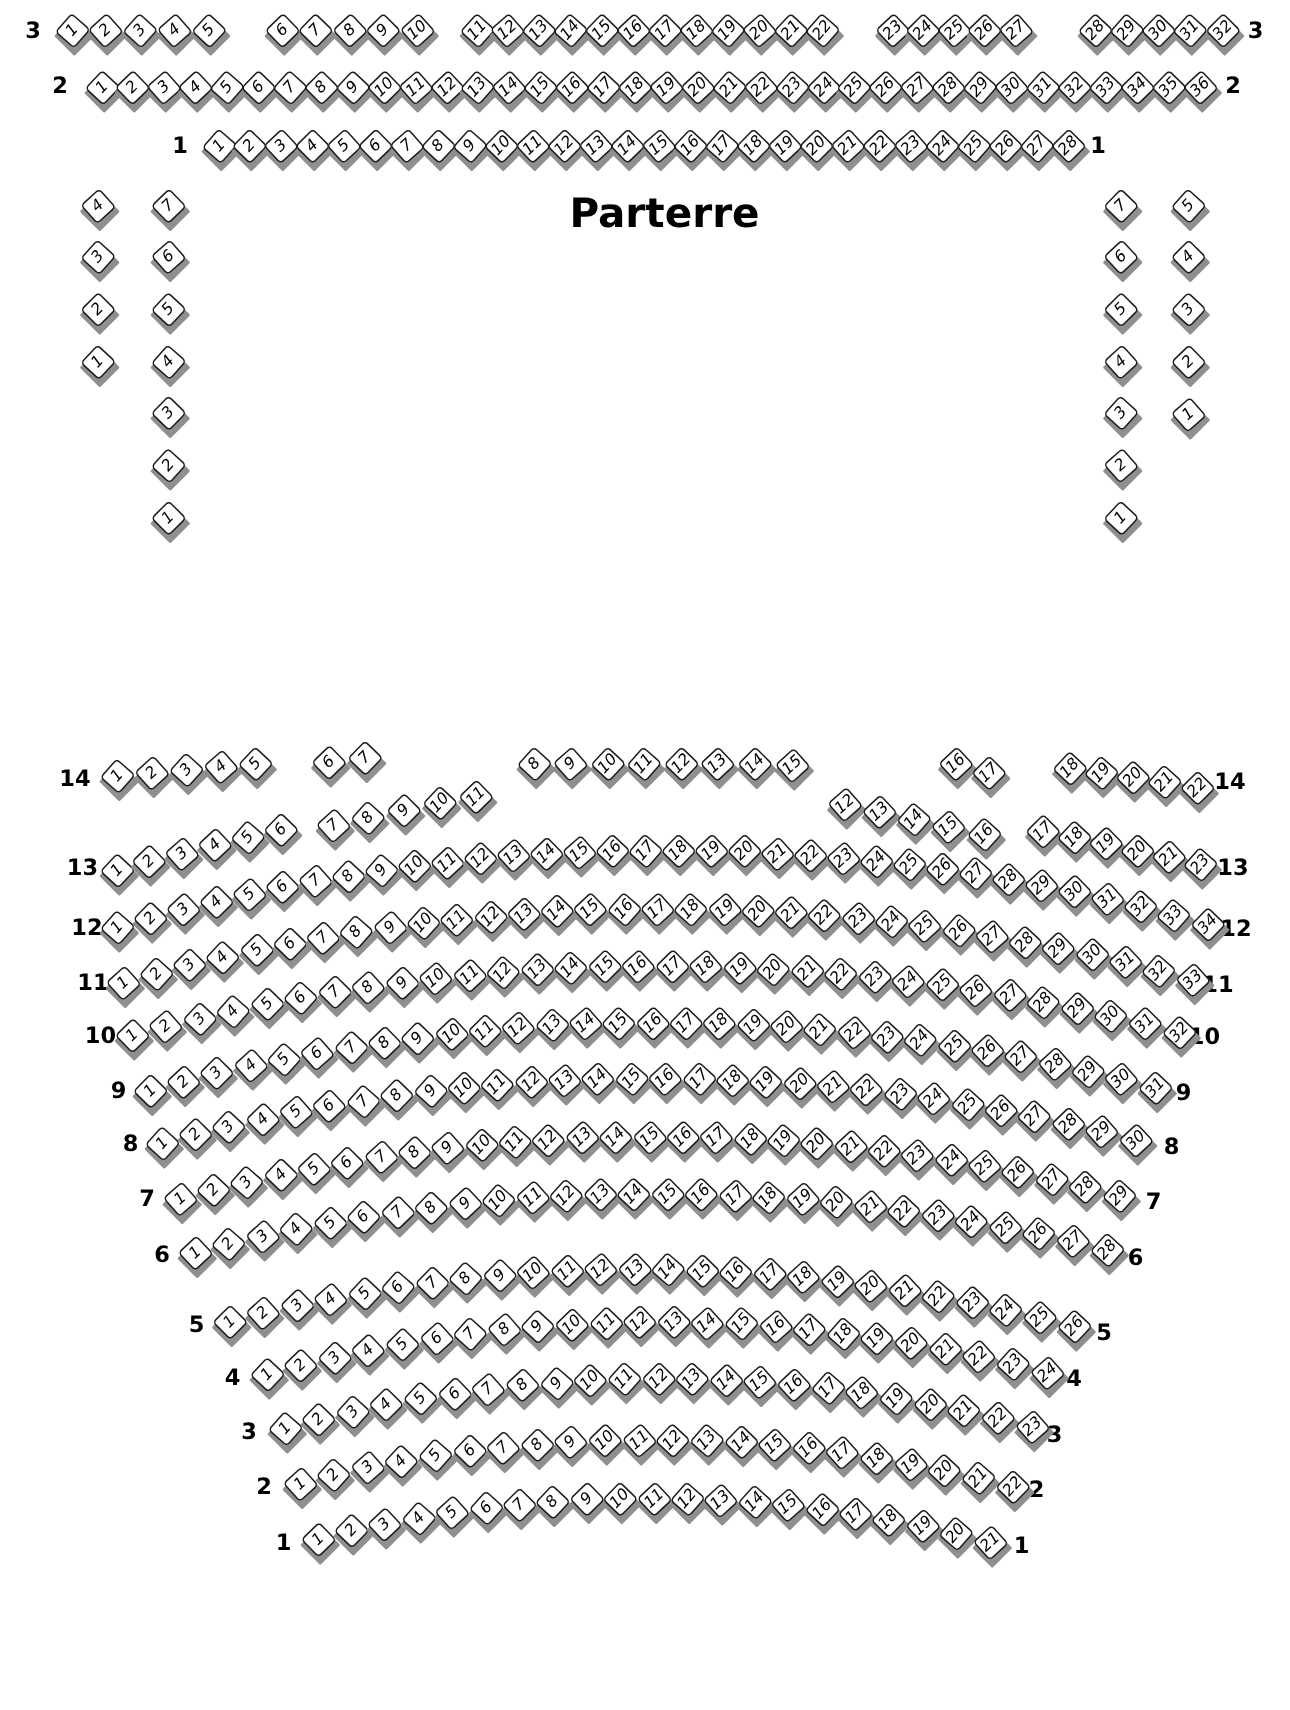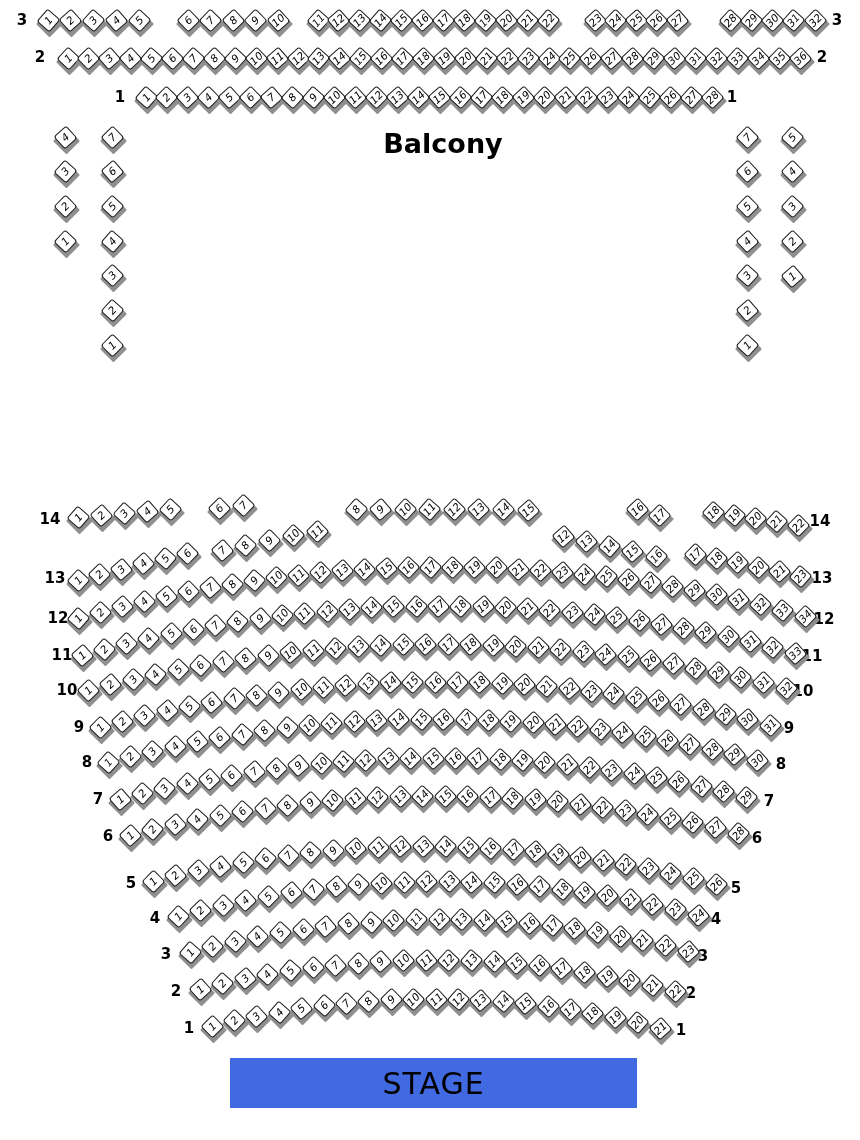--- a/index.html
+++ b/index.html
@@ -32,21 +32,21 @@
   #stage{
     position:absolute;display:flex;align-items:center;justify-content:center;
     color:#000;font-size:30px;letter-spacing:1px;
   }
 </style>
 </head>
 <body>
 
 <div id="canvas">
   <div class="layer" id="balcony-layer">
-    <div class="section-title" id="balcony-title" style="left: 443px; top: 143px;">Balcony</div>
+    <div class="section-title" id="balcony-title" style="left: 443px; top: 143px;">Parterre</div>
   <span class="rowlab" style="left: 22px; top: 20px;">3</span>
       <span class="rowlab" style="left: 837px; top: 20px;">3</span>
       <div class="seat" style="left: 39.5px; top: 11.5px;">
         <i style="background: rgb(143, 143, 143);"></i>
         <b style="transform: rotate(-49deg); background: rgb(255, 255, 255); border-color: rgb(28, 28, 28);">1</b>
       </div>
       <div class="seat" style="left: 62.25px; top: 11.5px;">
         <i style="background: rgb(143, 143, 143);"></i>
         <b style="transform: rotate(-42deg); background: rgb(255, 255, 255); border-color: rgb(28, 28, 28);">2</b>
       </div>
@@ -2054,16 +2054,13 @@
       </div>
       <div class="seat" style="left: 629.1px; top: 1014.08px;">
         <i style="background: rgb(143, 143, 143);"></i>
         <b style="transform: rotate(-49deg); background: rgb(255, 255, 255); border-color: rgb(28, 28, 28);">20</b>
       </div>
       <div class="seat" style="left: 651.5px; top: 1019.5px;">
         <i style="background: rgb(143, 143, 143);"></i>
         <b style="transform: rotate(-42deg); background: rgb(255, 255, 255); border-color: rgb(28, 28, 28);">21</b>
       </div>
     </div>
-  <div id="stage" style="left: 230px; top: 1058px; width: 407px; height: 50px; background: rgb(65, 105, 225);">
-    <span>STAGE</span>
-  </div>
 </div>
 
 </body></html>

